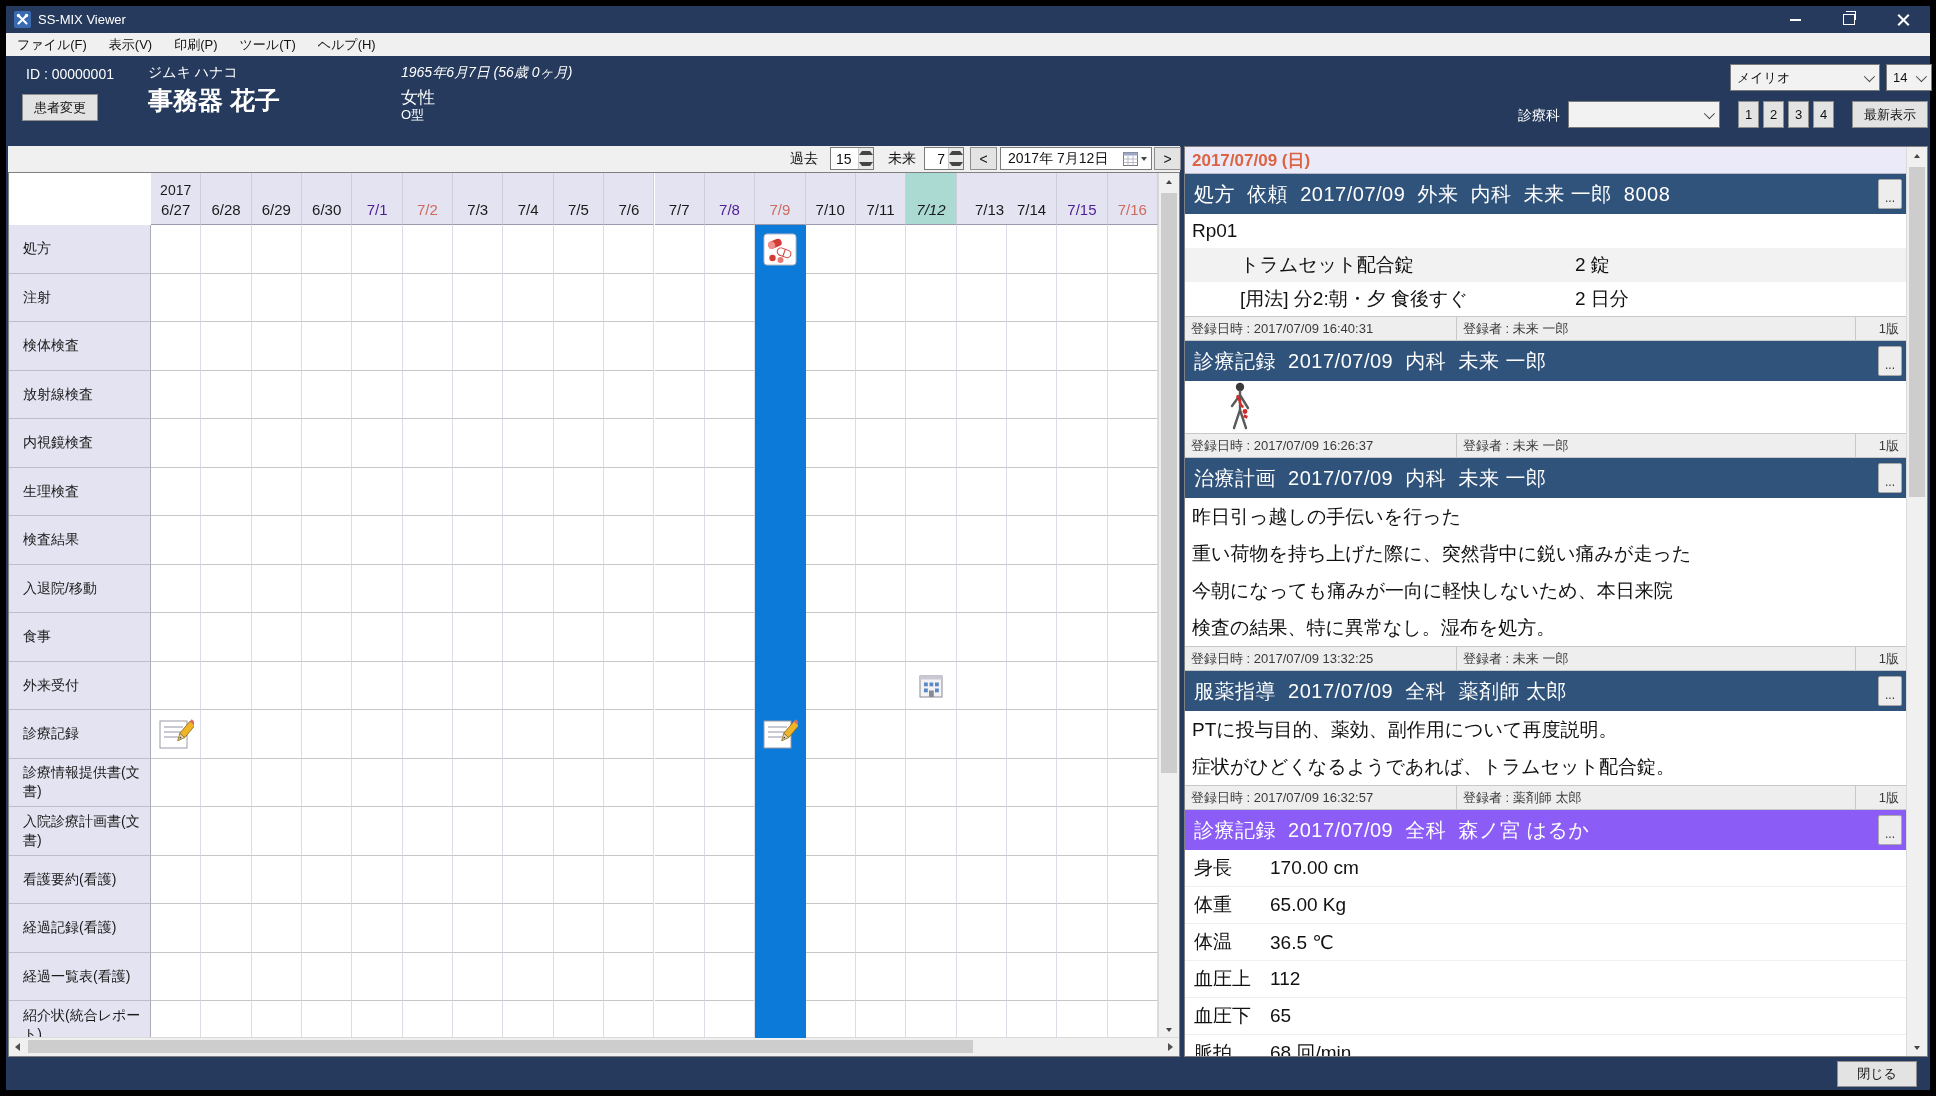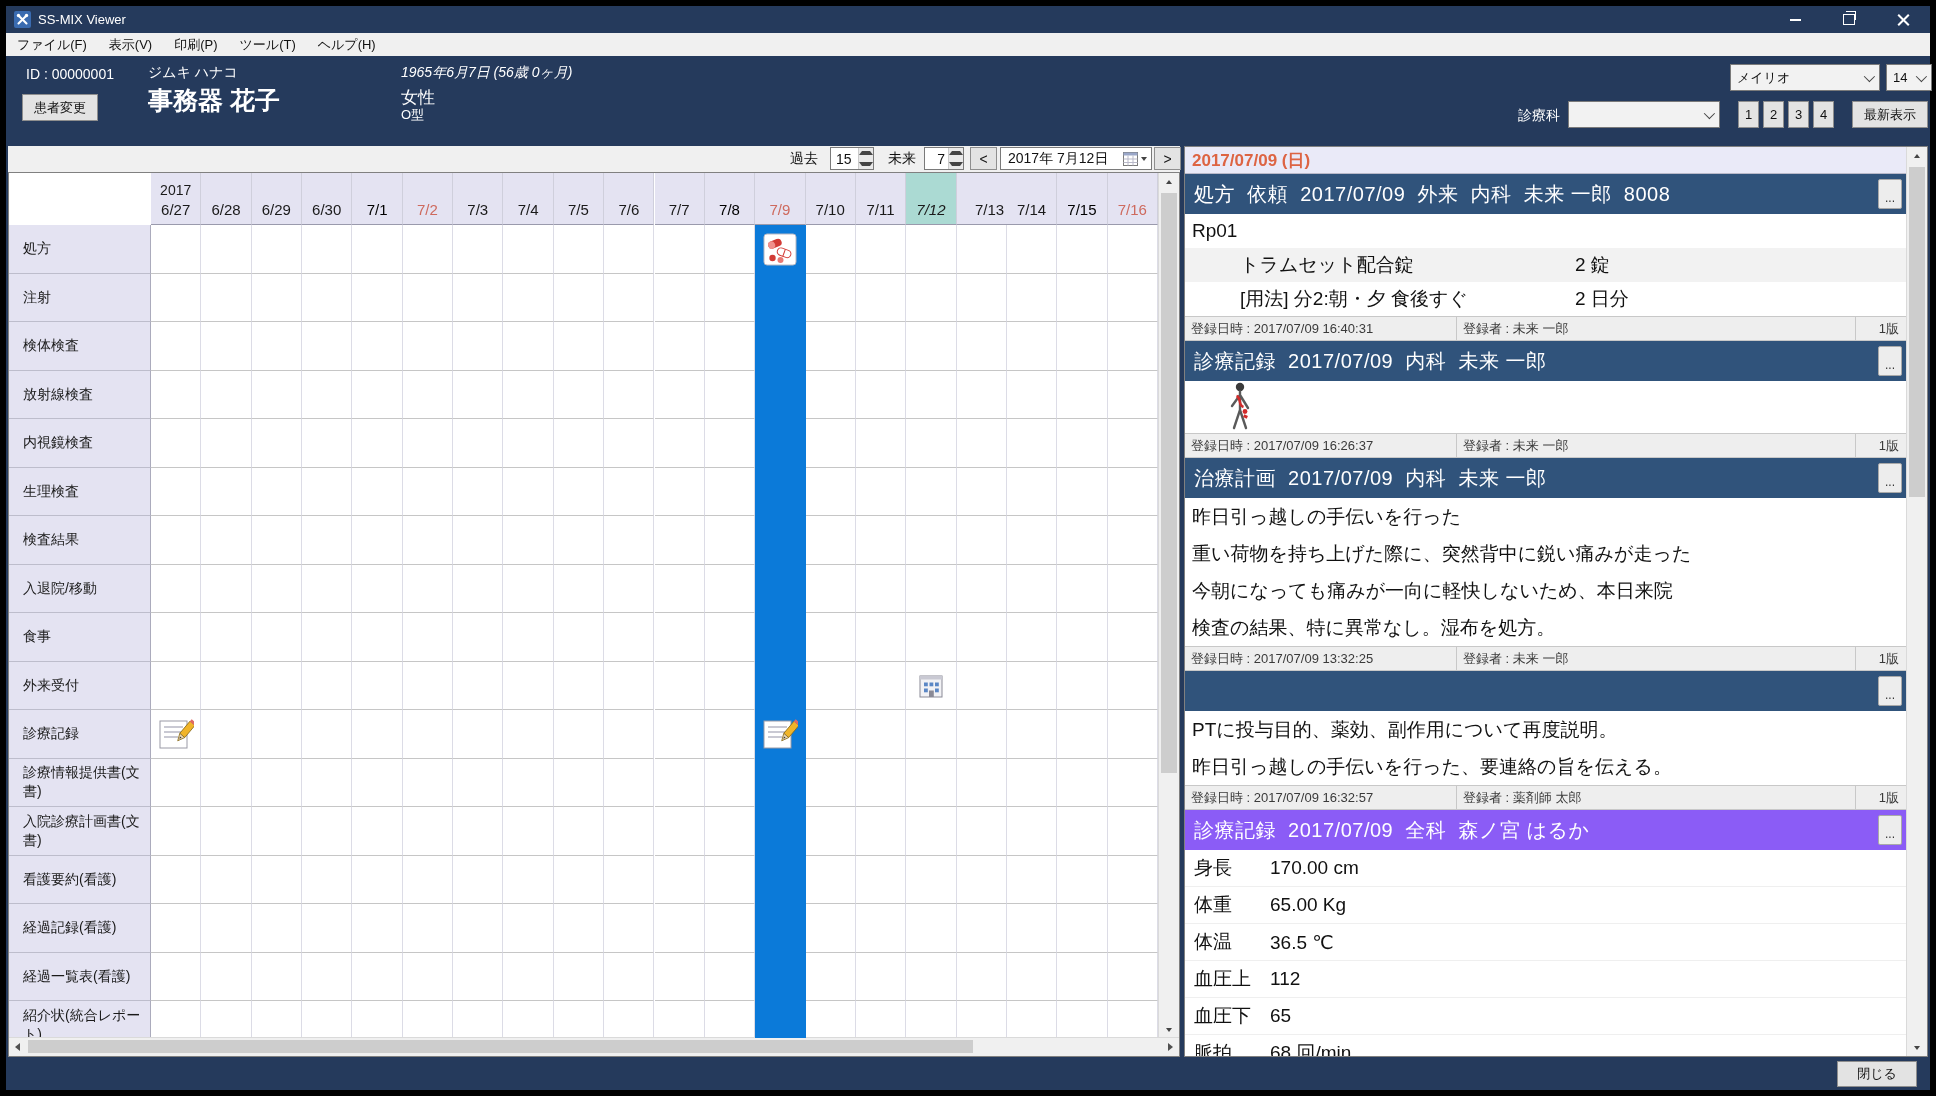--- a/index.html
+++ b/index.html
@@ -59,21 +59,21 @@
   .tri-down{width:0;height:0;border-left:3.5px solid transparent;border-right:3.5px solid transparent;border-top:4.5px solid #444;}
   .nav-btn{position:absolute;top:1px;width:27px;height:23px;font-size:14px;}
   .datebox{position:absolute;top:1px;height:23px;background:#fff;border:1px solid #7A7A7A;box-sizing:border-box;display:flex;align-items:center;font-size:14px;padding-left:7px;}
   .datebox .cal{margin-left:auto;margin-right:4px;display:flex;align-items:center;gap:3px;}
 
   .timeline{flex:1;position:relative;background:#fff;border:1px solid #808080;overflow:hidden;}
   .tl-grid{position:absolute;left:0;top:0;right:20px;bottom:18px;overflow:hidden;}
   .tl-headcell{position:absolute;top:0;height:52px;background:#E4E3F2;border-right:1px solid #CFCFDC;border-bottom:1px solid #9A9AAC;box-sizing:border-box;font-size:15px;display:flex;flex-direction:column;align-items:center;justify-content:flex-end;padding-bottom:6px;color:#1a1a1a;}
   .tl-headcell .yr{font-size:14px;margin-bottom:3px;}
   .tl-headcell.sel{background:#ABDAD3;}
-  .day-sat{color:#000000;}
+  .day-sat{color:#4c1d95;}
   .day-sun{color:#CE6A5E;}
   .tl-rowlabel{position:absolute;left:0;width:142px;background:#E4E3F2;border-right:1px solid #ABABBC;border-bottom:1px solid #BDBDCC;box-sizing:border-box;font-size:14px;color:#1a1a1a;display:flex;align-items:center;padding-left:14px;line-height:1.35;padding-right:4px;}
   .tl-cell{position:absolute;background:#fff;border-right:1px solid #DCDCE6;border-bottom:1px solid #C6C6C6;box-sizing:border-box;}
   .tl-bluecol{position:absolute;background:#0B7AD9;z-index:2;}
   .tl-marker{position:absolute;z-index:3;display:flex;align-items:center;justify-content:center;}
 
   .vscroll{position:absolute;right:0;top:0;width:20px;bottom:18px;background:#F0F0F0;border-left:1px solid #DADADA;}
   .hscroll{position:absolute;left:0;right:0;bottom:0;height:18px;background:#F0F0F0;border-top:1px solid #DADADA;}
   .scr-btn{position:absolute;background:#F0F0F0;display:flex;align-items:center;justify-content:center;}
   .scr-thumb{position:absolute;background:#CDCDCD;}
@@ -771,24 +771,25 @@
               <div class="r-line tall">今朝になっても痛みが一向に軽快しないため、本日来院</div>
               <div class="r-line tall">検査の結果、特に異常なし。湿布を処方。</div>
               <div class="rec-meta">
                 <div class="m-dt">登録日時 : 2017/07/09 13:32:25</div>
                 <div class="m-au">登録者 : 未来 一郎</div>
                 <div class="m-ver">1版</div>
               </div>
             </section>
             <section class="record">
               <div class="rec-header" style="background: rgb(48, 83, 123);">
+                <span class="rec-title">服薬指導  2017/07/09  全科  薬剤師 太郎</span>
                 <div class="rec-more">...</div>
               </div>
               <div class="r-line tall">PTに投与目的、薬効、副作用について再度説明。</div>
-              <div class="r-line tall">昨日引っ越しの手伝いを行った、要連絡の旨を伝える。</div>
+              <div class="r-line tall">症状がひどくなるようであれば、トラムセット配合錠。</div>
               <div class="rec-meta">
                 <div class="m-dt">登録日時 : 2017/07/09 16:32:57</div>
                 <div class="m-au">登録者 : 薬剤師 太郎</div>
                 <div class="m-ver">1版</div>
               </div>
             </section>
             <section class="record">
               <div class="rec-header" style="background: #8b5cf6;">
                 <span class="rec-title">診療記録  2017/07/09  全科  森ノ宮 はるか</span>
                 <div class="rec-more">...</div>

